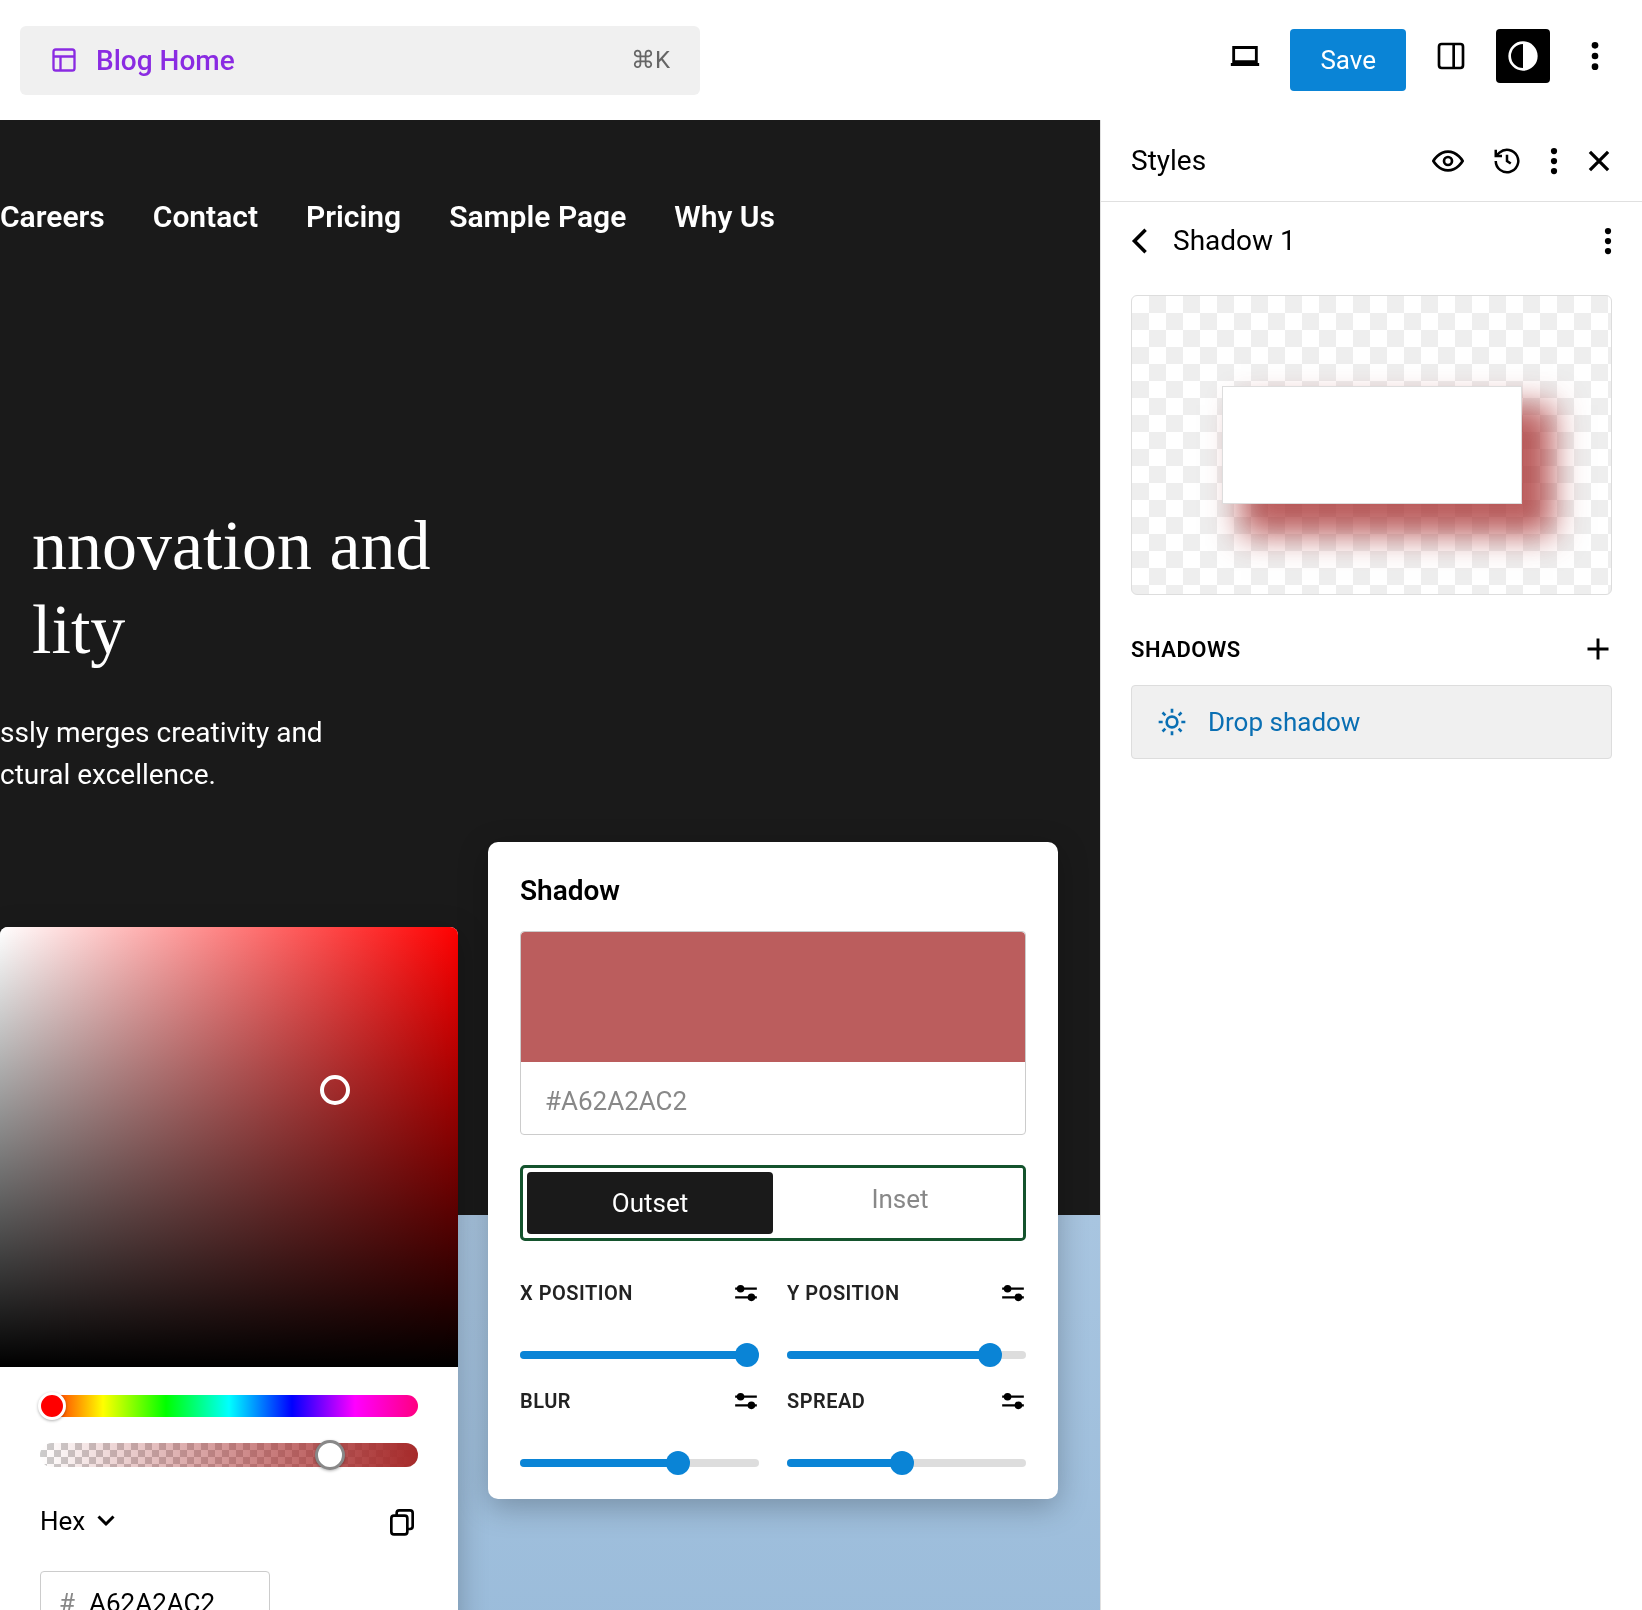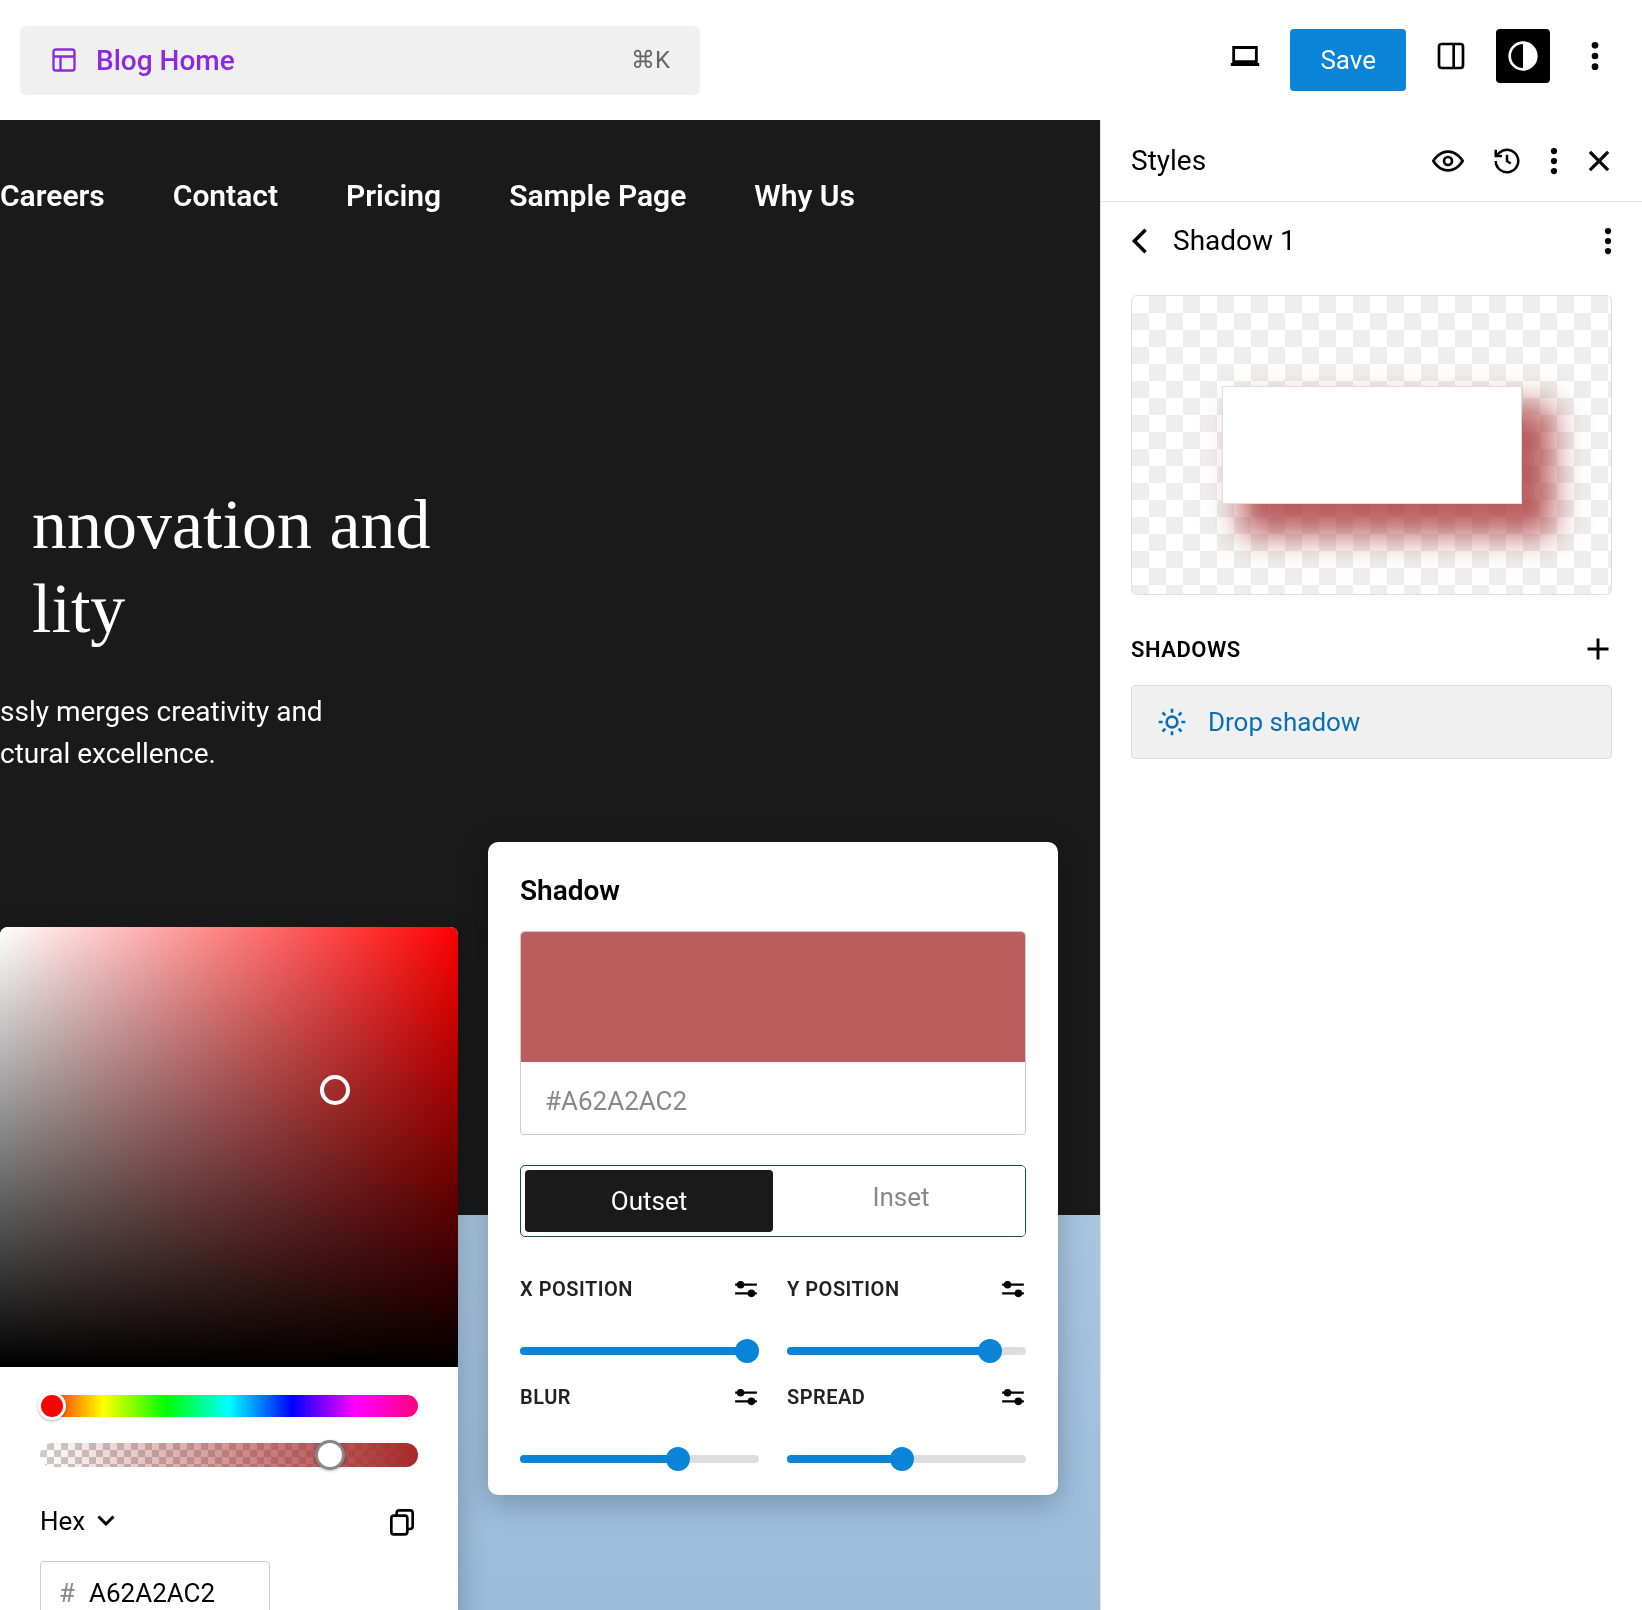--- a/index.html
+++ b/index.html
@@ -12,49 +12,49 @@
 .doc-title { color: #8a2be2; font-size: 28px; font-weight: 500; }
 .cmd-k { color: #666; font-size: 24px; }
 .top-right { position: absolute; right: 20px; display: flex; align-items: flex-start; gap: 18px; }
 .icon-btn { width: 54px; height: 54px; display: flex; align-items: center; justify-content: center; border-radius: 4px; cursor: pointer; }
 .icon-black { background: #000; color: #fff; }
 .save-btn { background: #0a84d6; color: #fff; padding: 16px 30px; border-radius: 4px; font-size: 26px; border: none; cursor: pointer; }
 
 
 .main { display: flex; height: calc(100% - 120px); }
 .canvas { width: 1100px; background: #1a1a1a; position: relative; overflow: hidden; }
-.nav { display: flex; gap: 68px; padding: 58px 0 0 0; color: #fff; font-size: 30px; font-weight: 600; }
+.nav { display: flex; gap: 48px; padding: 79px 0 0 0; color: #fff; font-size: 30px; font-weight: 600; }
 .hero-title { font-family: Georgia, serif; color: #fff; font-size: 70px; font-weight: 400; line-height: 1.2; margin-top: 270px; margin-left: 0; padding-left: 32px; }
 .hero-sub { color: #ffffff; font-size: 28px; margin-top: 40px; line-height: 1.5; }
 .blue-bg { position: absolute; left: 0; top: 1095px; width: 100%; height: 600px; background: linear-gradient(#a8c5e0, #95b8d8); }
 
 
 .color-picker { position: absolute; left: 0; top: 807px; width: 458px; background: #fff; border-radius: 8px; box-shadow: 0 8px 30px rgba(0,0,0,.25); padding-bottom: 30px; }
 .sat-area { width: 100%; height: 440px; position: relative; background: linear-gradient(to top, #000, transparent), linear-gradient(to right, #fff, #ff0000); border-radius: 8px 8px 0 0; }
 .sat-handle { position: absolute; width: 30px; height: 30px; border: 4px solid #fff; border-radius: 50%; left: 320px; top: 148px; }
 .hue-bar { margin: 28px 40px 0; height: 22px; border-radius: 12px; background: linear-gradient(to right, #ff0000, #ffff00, #00ff00, #00ffff, #0000ff, #ff00ff, #ff0080); position: relative; }
 .hue-handle { position: absolute; left: -2px; top: -3px; width: 28px; height: 28px; border-radius: 50%; background: #ff0000; border: 3px solid #fff; box-shadow: 0 1px 3px rgba(0,0,0,.3); }
 .alpha-bar { margin: 26px 40px 0; height: 24px; border-radius: 12px; position: relative; background: linear-gradient(45deg,#ccc 25%,transparent 25%,transparent 75%,#ccc 75%),linear-gradient(45deg,#ccc 25%,transparent 25%,transparent 75%,#ccc 75%); background-size: 14px 14px; background-position: 0 0, 7px 7px; }
 .alpha-fill { position: absolute; inset: 0; border-radius: 12px; background: linear-gradient(to right, rgba(166,42,42,0), rgba(166,42,42,1)); }
 .alpha-handle { position: absolute; left: 275px; top: -3px; width: 30px; height: 30px; border-radius: 50%; background: #fff; border: 3px solid #888; box-shadow: 0 1px 3px rgba(0,0,0,.3); }
-.hex-row { display: flex; align-items: center; justify-content: space-between; margin: 38px 40px 0; }
+.hex-row { display: flex; align-items: center; justify-content: space-between; margin: 38px 40px 10px; }
 .hex-label { font-size: 26px; display: flex; align-items: center; gap: 12px; }
 .hex-input-wrap { margin: 24px 40px 0; border: 1px solid #ccc; border-radius: 4px; padding: 16px 18px; display: inline-flex; align-items: center; gap: 14px; font-size: 26px; width: 230px; }
 .hex-hash { color: #888; }
 
 
 .shadow-pop { position: absolute; left: 488px; top: 722px; width: 570px; background: #fff; border-radius: 10px; box-shadow: 0 8px 30px rgba(0,0,0,.25); padding: 32px; }
 .sp-title { font-size: 28px; font-weight: 600; margin-bottom: 24px; }
 .color-swatch-big { height: 130px; border-radius: 4px 4px 0 0; background: rgba(166,42,42,.76); position: relative; overflow: hidden; }
 .checker { position: absolute; inset: 0; background: linear-gradient(45deg,#ddd 25%,transparent 25%,transparent 75%,#ddd 75%),linear-gradient(45deg,#ddd 25%,transparent 25%,transparent 75%,#ddd 75%); background-size: 40px 40px; background-position: 0 0, 20px 20px; z-index: -1; }
 .color-swatch-wrap { border: 1px solid #ccc; border-radius: 4px; overflow: hidden; }
 .color-info { padding: 18px 24px; }
 .color-name { font-size: 26px; }
 .color-hex { font-size: 26px; color: #888; margin-top: 6px; }
-.toggle-group { display: flex; border: 1px solid #14532d; border-radius: 5px; margin-top: 30px; overflow: hidden; }
+.toggle-group { display: flex; border: 3px solid #14532d; border-radius: 5px; margin-top: 30px; overflow: hidden; }
 .toggle-btn { flex: 1; padding: 16px; font-size: 26px; text-align: center; background: #fff; cursor: pointer; }
 .toggle-active { background: #1a1a1a; color: #fff; border-radius: 4px; margin: 4px; }
 .toggle-inactive { color: #888; }
 .slider-grid { display: grid; grid-template-columns: 1fr 1fr; gap: 30px 28px; margin-top: 40px; }
 .slider-block .label-row { display: flex; justify-content: space-between; align-items: center; margin-bottom: 46px; }
 .slider-label { font-size: 20px; font-weight: 600; letter-spacing: 0.5px; color: #222; text-transform: uppercase; }
 .slider-track { height: 8px; background: #ddd; border-radius: 4px; position: relative; }
 .slider-fill { position: absolute; left: 0; top: 0; height: 8px; background: #0a84d6; border-radius: 4px; }
 .slider-thumb { position: absolute; top: -8px; width: 24px; height: 24px; background: #0a84d6; border-radius: 50%; transform: translateX(-50%); }
 

